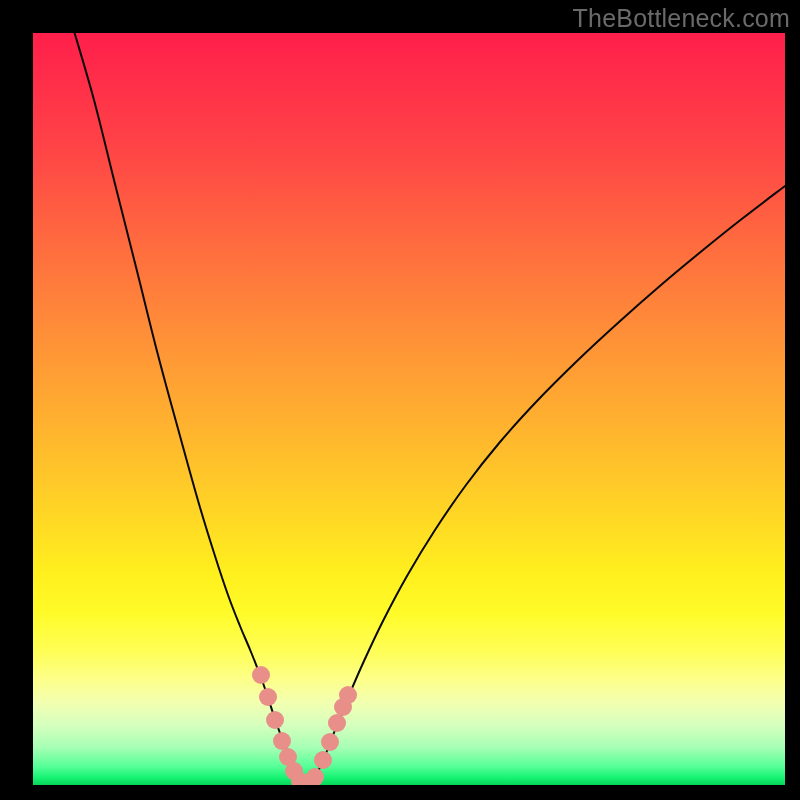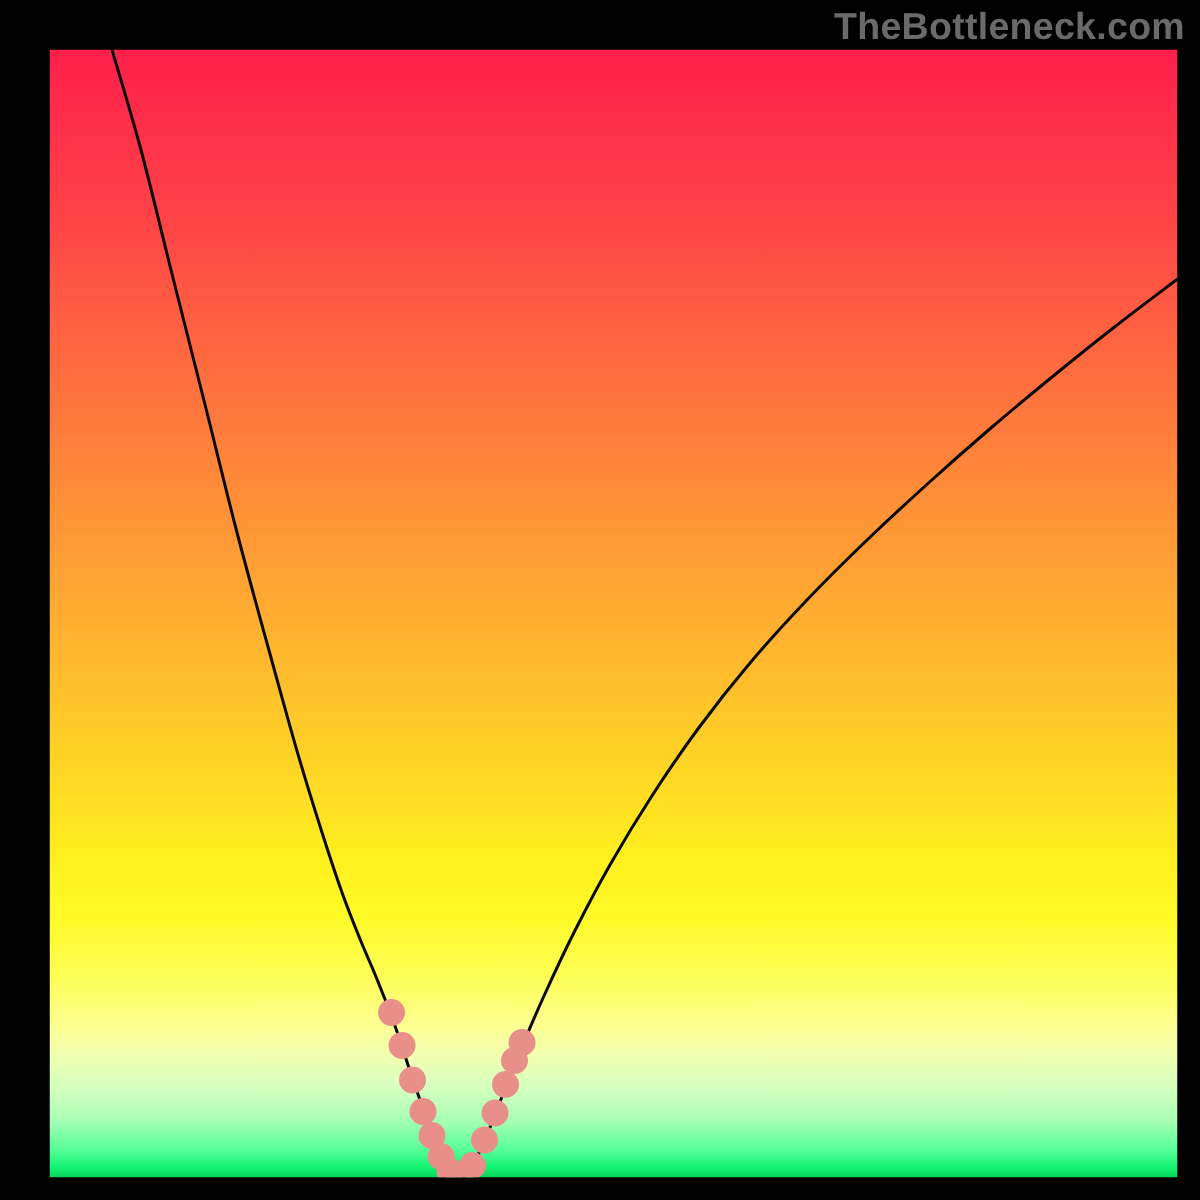--- a/index.html
+++ b/index.html
@@ -16,21 +16,21 @@
     width: 800px;
     height: 800px;
     background: #000;
   }
   .watermark {
     position: absolute;
     top: 4px;
     right: 10px;
     color: #6a6a6a;
     font-size: 25px;
-    font-weight: 700;
+    font-weight: 400;
     letter-spacing: 0.2px;
     user-select: none;
   }
   .plot {
     position: absolute;
     left: 33px;
     top: 33px;
     width: 752px;
     height: 752px;
     overflow: hidden;

